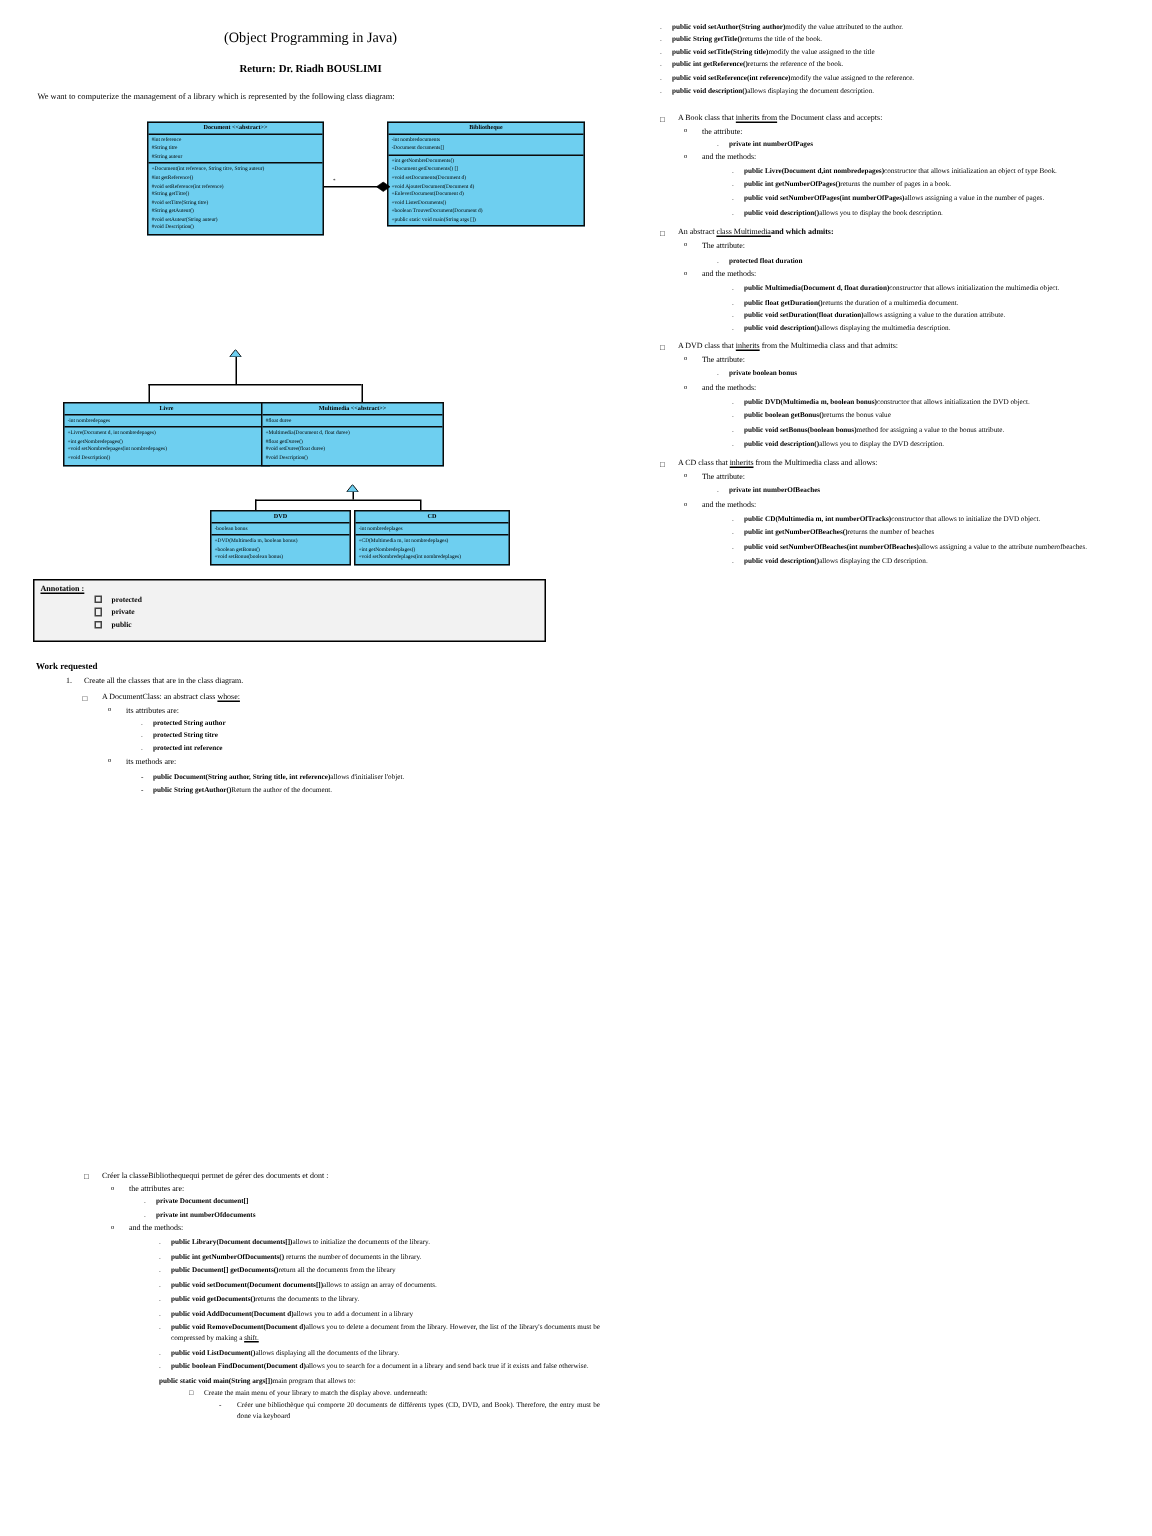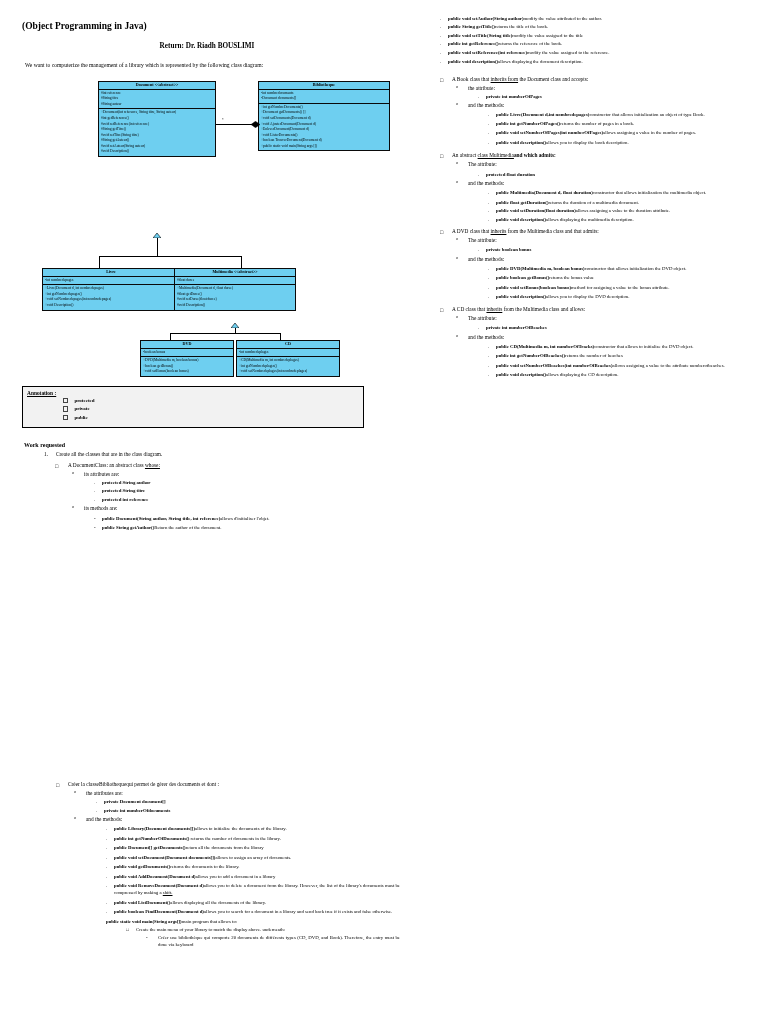--- a/index.html
+++ b/index.html
@@ -3,21 +3,21 @@
 <meta charset="utf-8">
 <style>
   html,body{margin:0;padding:0;background:#ffffff;}
   body{width:768px;height:1024px;position:relative;font-family:"Liberation Serif",serif;color:#000;}
   .page{position:absolute;inset:0;}
   .col-left{position:absolute;left:22px;top:10px;width:370px;}
   .col-right{position:absolute;left:430px;top:14px;width:330px;}
   .bottom{position:absolute;left:50px;top:778px;width:350px;}
 
   h1.t1{font-size:9.5px;font-weight:bold;text-align:center;margin:8px 0 0 0;letter-spacing:.2px;}
-  h1.t2{font-size:9.5px;font-weight:bold;text-align:left;margin:11px 0 0 0;}
+  h1.t2{font-size:9.5px;font-weight:normal;text-align:center;margin:11px 0 0 0;}
   h2.t3{font-size:7.2px;font-weight:bold;text-align:center;margin:11px 0 0 0;}
   p.intro{font-size:5.6px;margin:12px 0 0 3px;line-height:1.35;}
 
   
   .diagram{position:relative;width:370px;height:225px;margin-top:8px;}
   .cls{position:absolute;background:#6ecff0;border:1px solid #0a0a0a;box-sizing:border-box;}
   .cls .hdr{font-size:4.1px;font-weight:bold;text-align:center;padding:1.5px 0 1.2px;border-bottom:1px solid #0a0a0a;line-height:1.1;}
   .cls .sec{border-bottom:1px solid #0a0a0a;padding:1px 2px;}
   .cls .sec:last-child{border-bottom:none;}
   .cls .mem{font-size:3.6px;line-height:1.55;white-space:nowrap;overflow:hidden;}

